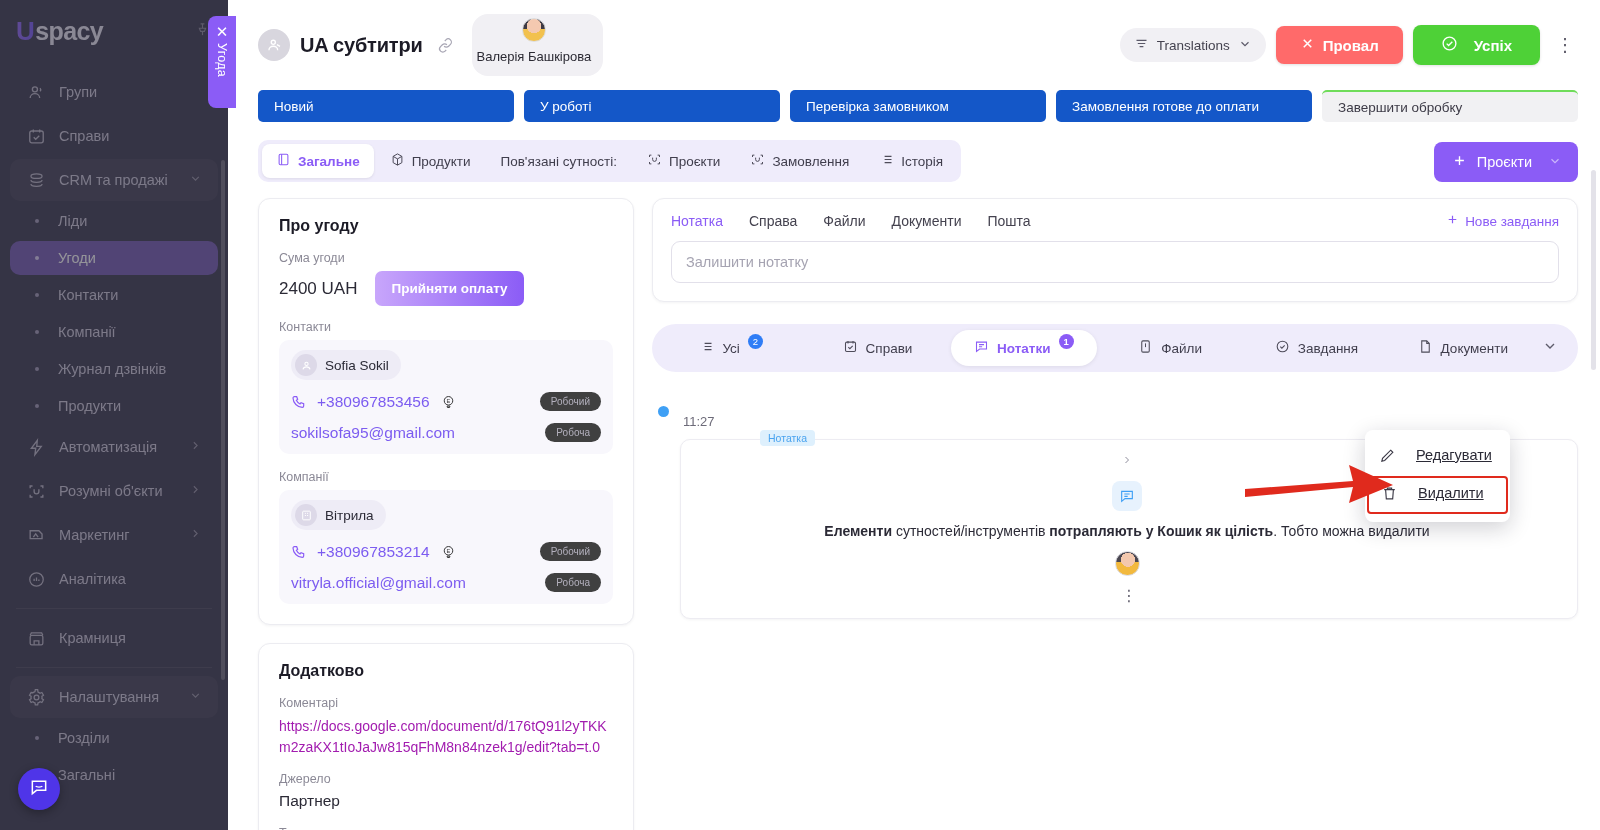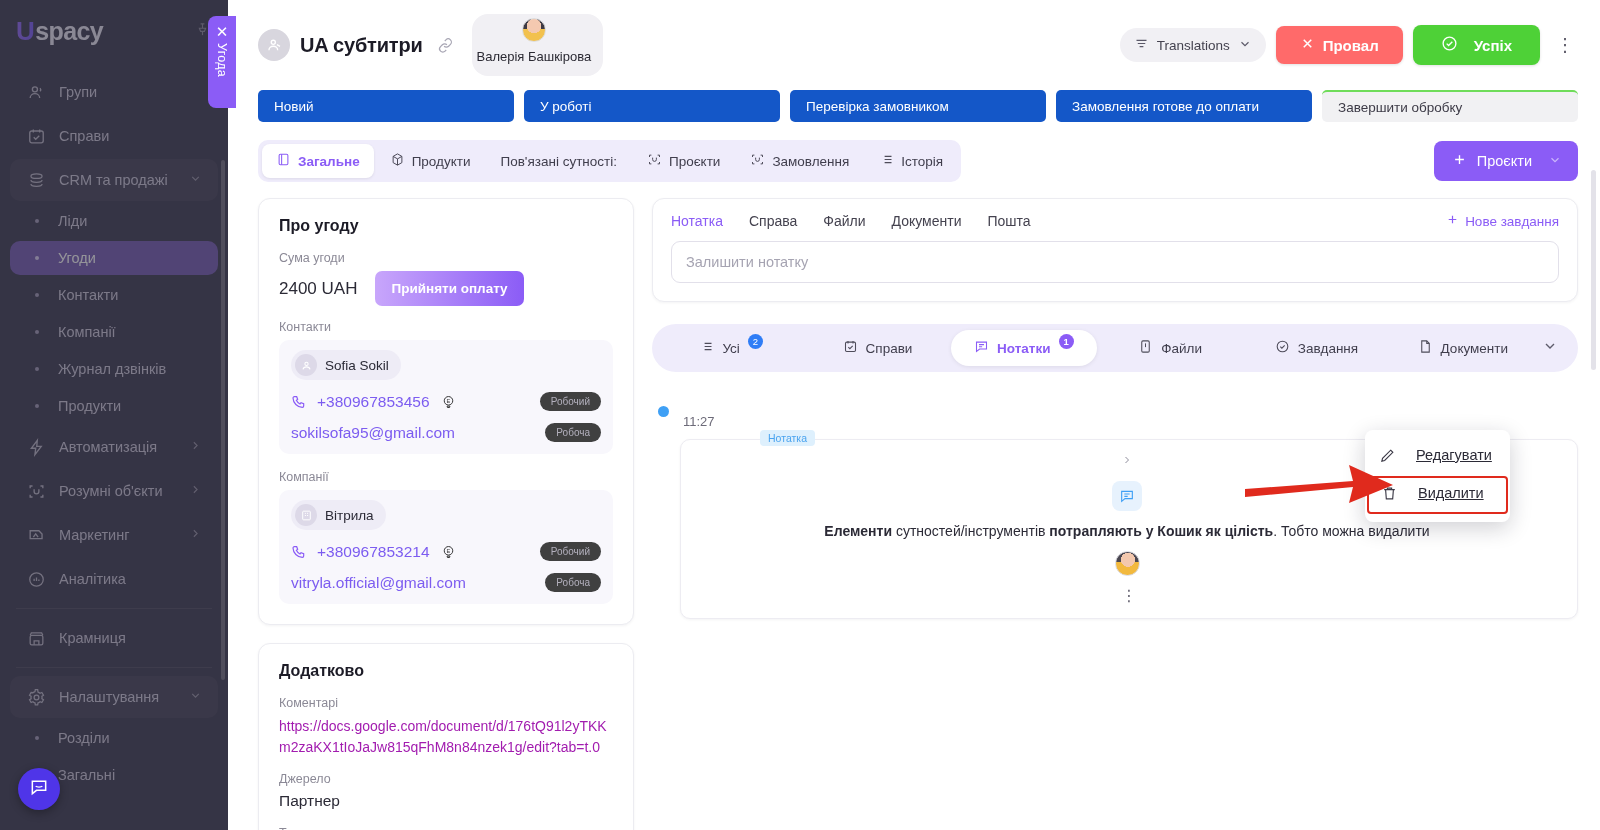--- a/index.html
+++ b/index.html
@@ -87,21 +87,21 @@
     line-height: 1; letter-spacing: 0; }
 
   
   .stages { display: flex; gap: 10px; padding: 14px 22px 0 22px; }
   .stage { flex: 1; height: 32px; border-radius: 5px; background: #1457c8; color: #fff;
     font-size: 13.5px; display: flex; align-items: center; padding-left: 16px;
     cursor: pointer; white-space: nowrap; overflow: hidden; }
   .stage.last { background: #f1f1f3; color: #3d3b47; border-top: 2px solid #6fdc5a; }
 
   
-  .etabs-wrap { padding: 18px 22px 0 22px; display: flex; align-items: center; }
+  .etabs-wrap { padding: 18px 22px 0 22px; display: flex; align-items: flex-end; }
   .etabs { display: flex; align-items: center; background: #efecfb; border-radius: 10px;
     padding: 4px; gap: 2px; }
   .etab { display: flex; align-items: center; gap: 7px; padding: 8px 14px;
     border-radius: 8px; font-size: 13.5px; color: #403e4d; cursor: pointer; white-space: nowrap; }
   .etab.active { background: #fff; color: #8b5cf6; font-weight: 600;
     box-shadow: 0 1px 3px rgba(0,0,0,.08); }
   .etab.plain { cursor: default; }
   .btn-projects { margin-left: auto; display: flex; align-items: center; gap: 10px;
     background: #8b5cf6; color: #fff; border: none; border-radius: 8px;
     padding: 11px 16px 11px 18px; font-size: 14.5px; font-weight: 500; cursor: pointer; }

